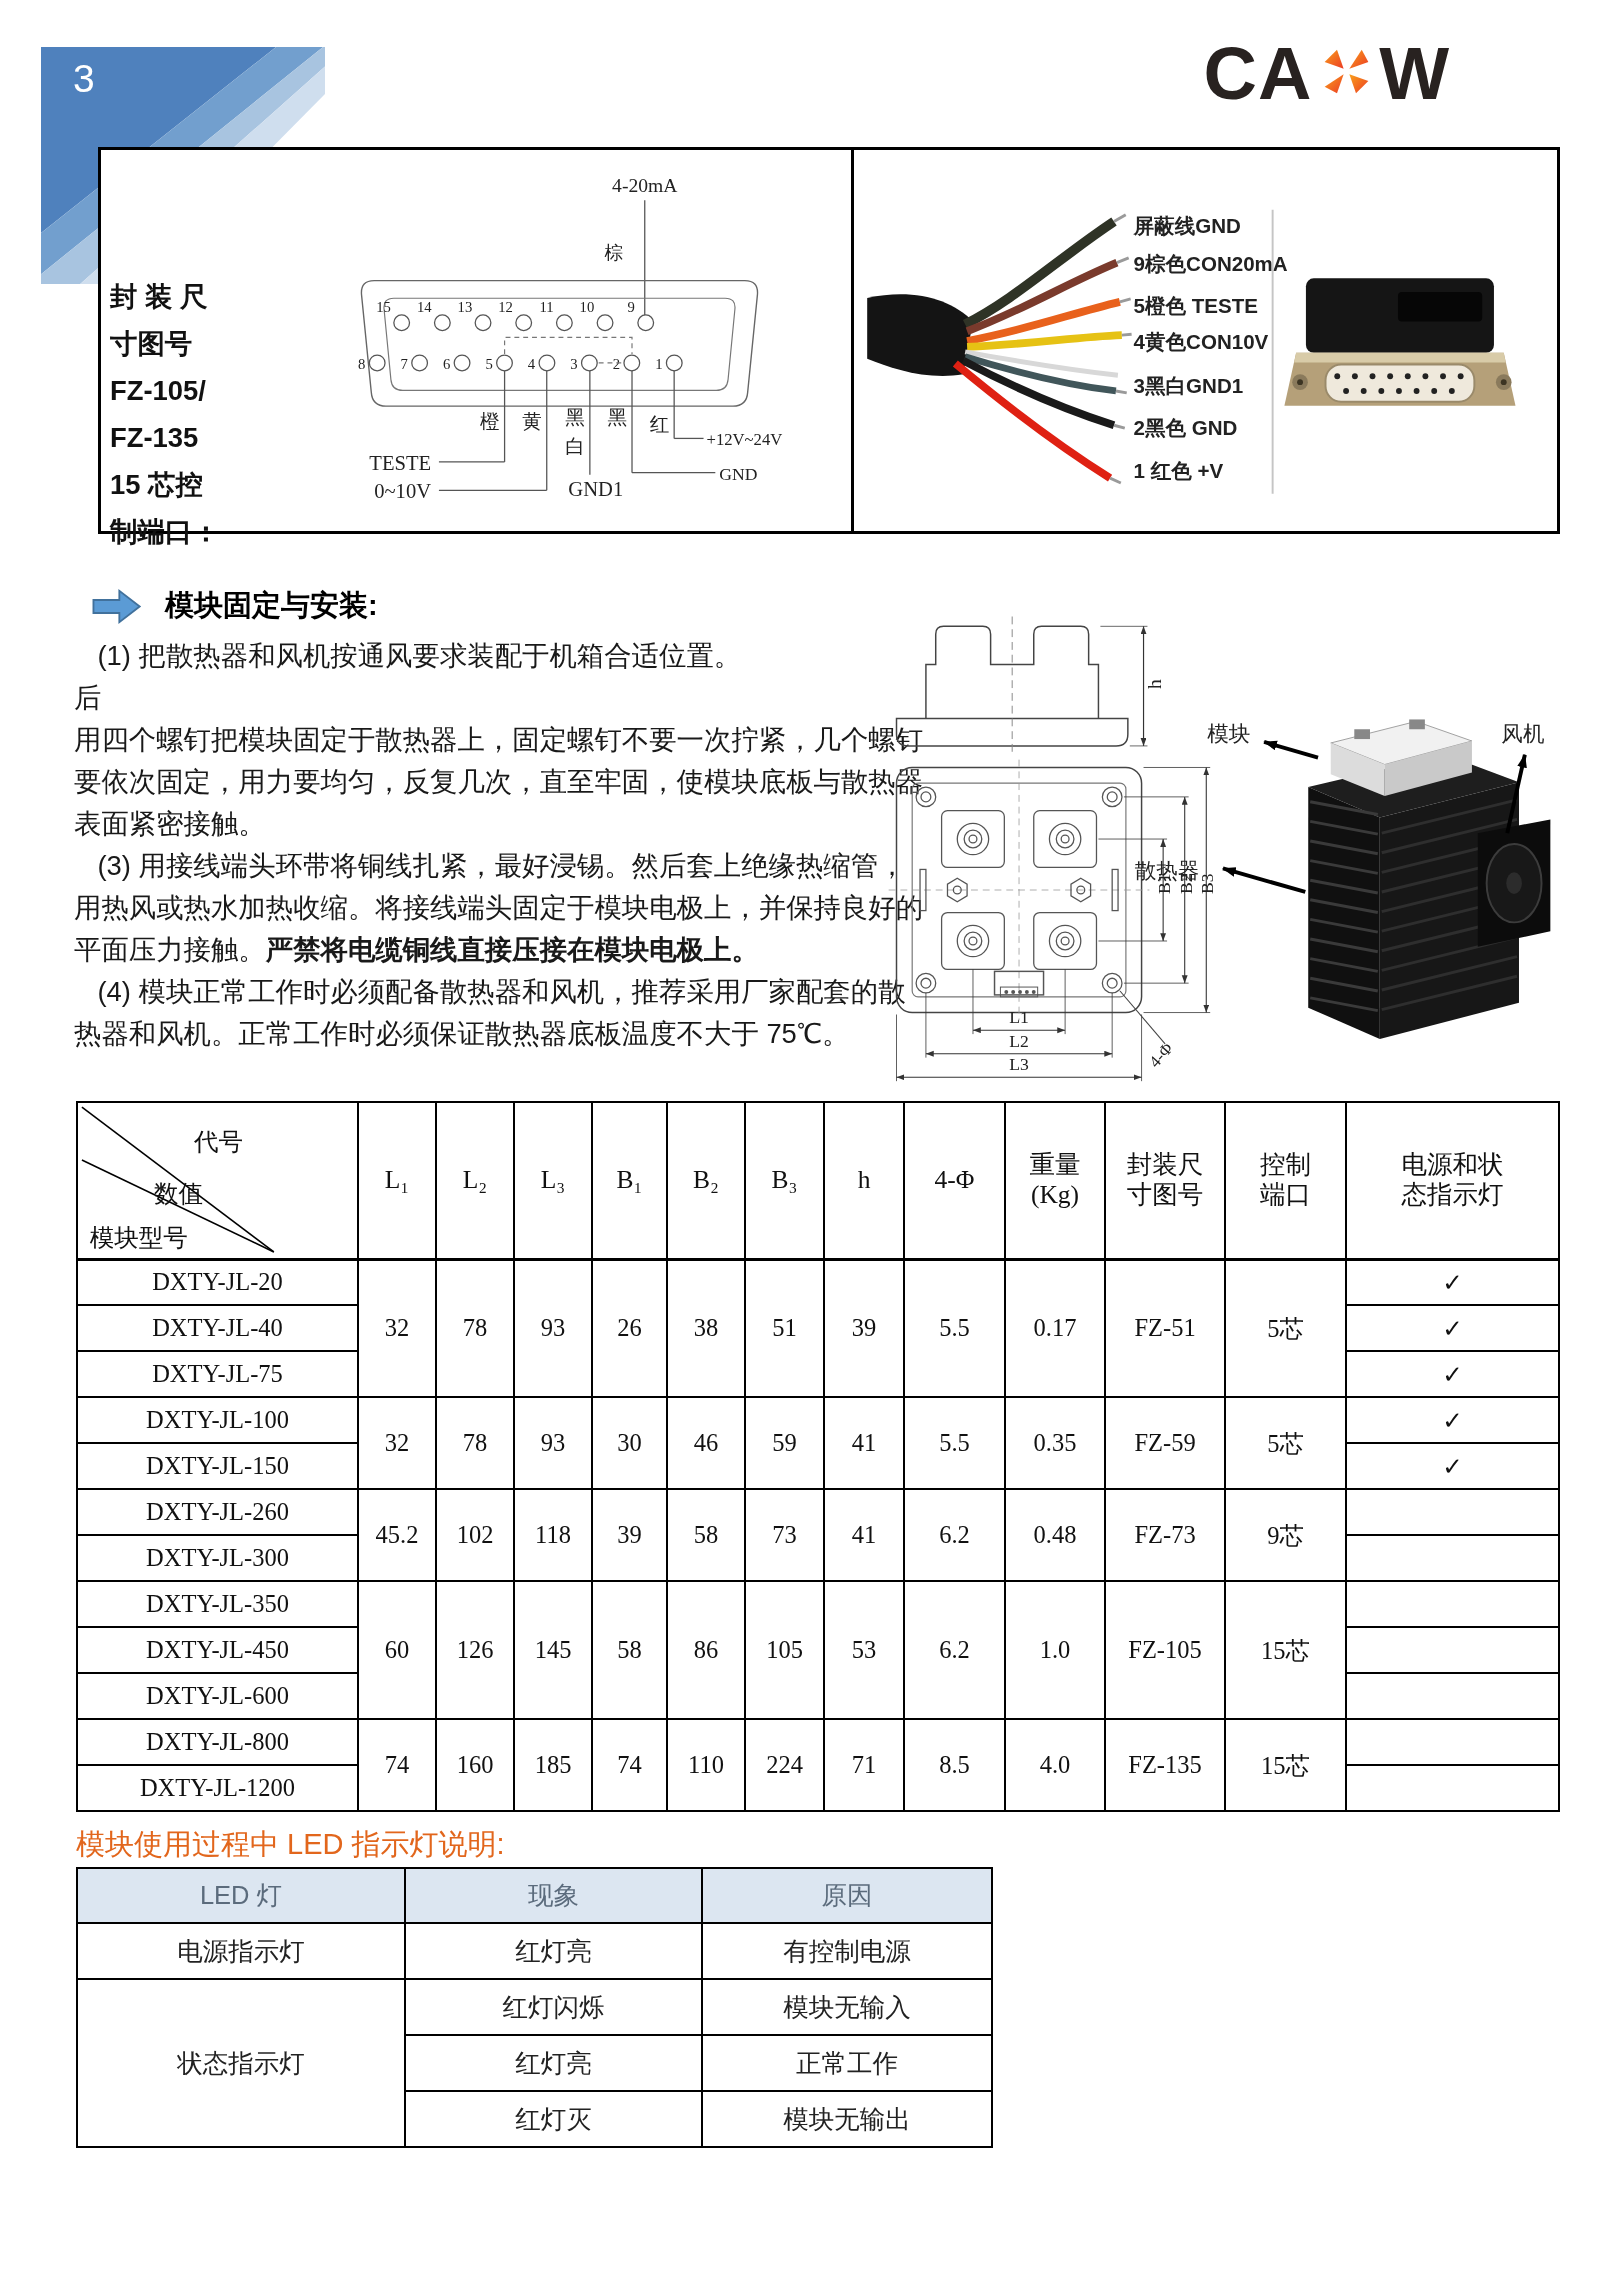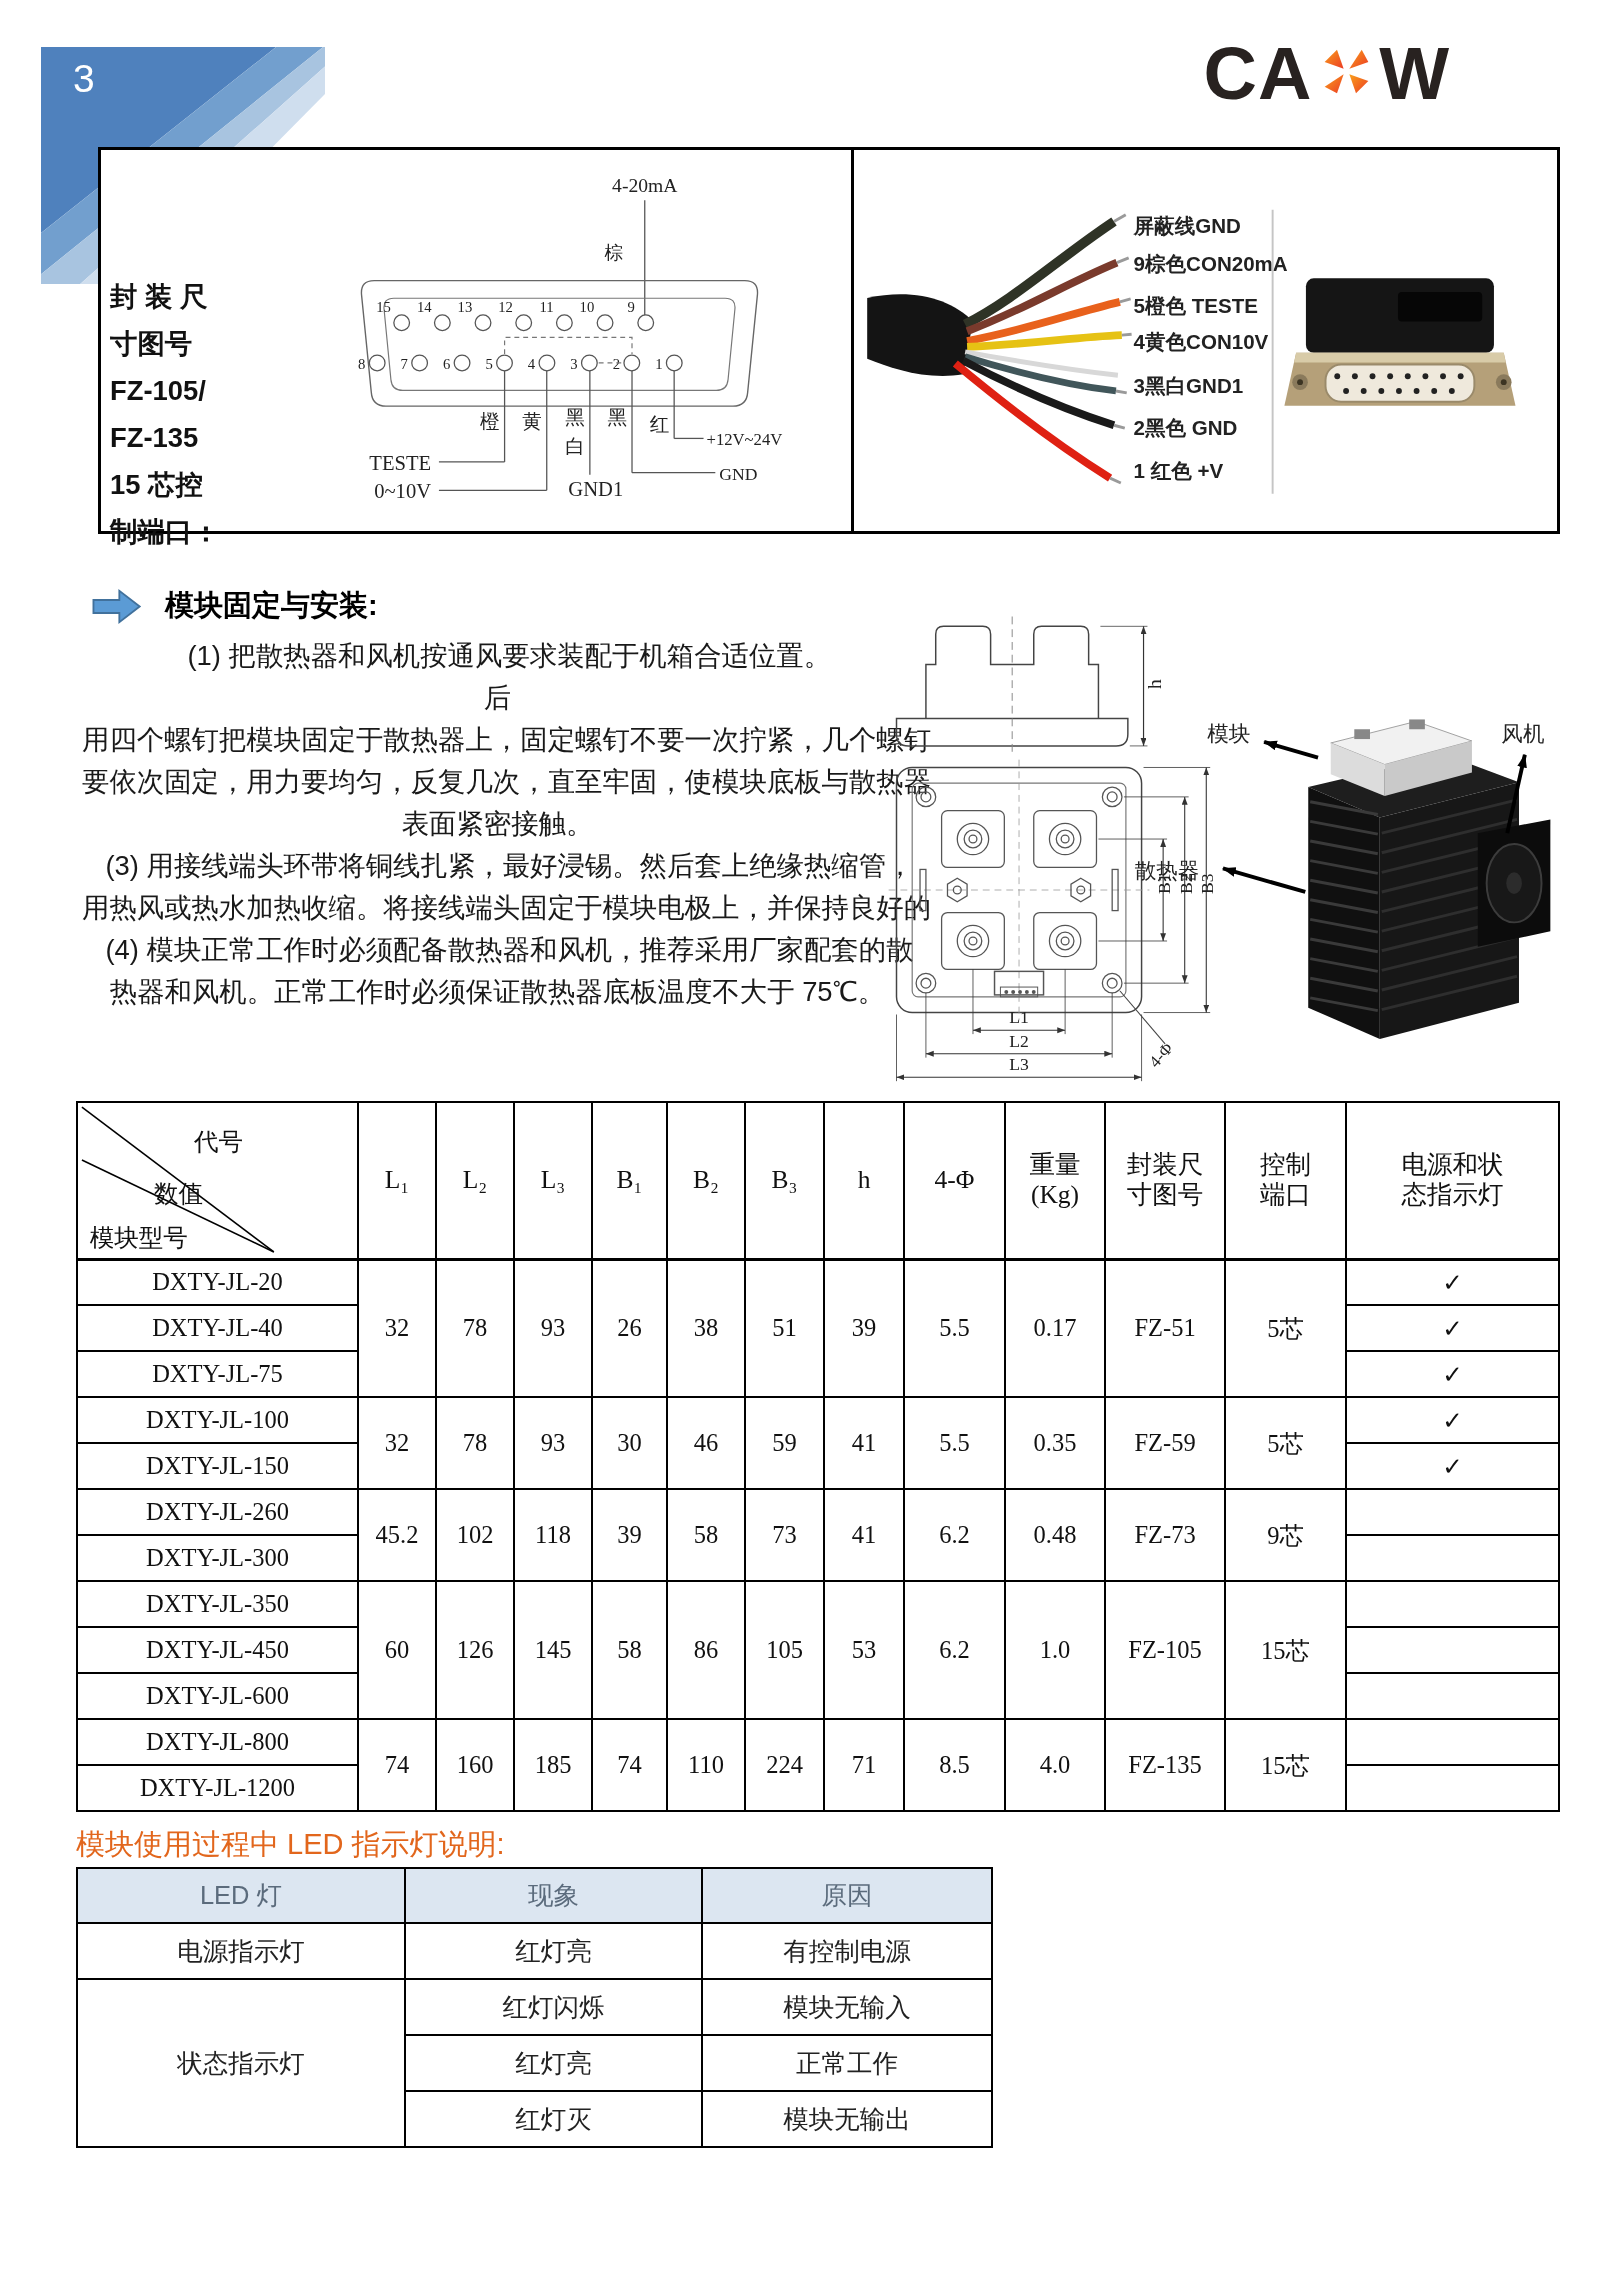--- a/index.html
+++ b/index.html
@@ -19,21 +19,21 @@
   
   #pkg-box{left:98px;top:147px;width:1462px;height:387px;border:3.9px solid #000;box-sizing:border-box;background:#fff;}
   #pkg-divider{left:851px;top:147px;width:2.9px;height:387px;background:#000;}
   .pkg-label{left:110px;top:227px;width:147px;font-size:27.4px;font-weight:700;line-height:47px;color:#111;margin-top:46px;}
   #connector-svg{left:333px;top:163px;width:451px;height:345px;}
   #cable-svg{left:857px;top:153px;width:702px;height:378px;}
 
   
   #install-arrow{left:90px;top:588px;width:55px;height:37px;}
   #install-title{left:165px;top:586px;font-size:29px;font-weight:700;color:#000000;}
-  #install-text{left:82px;top:635px;width:831px;text-align:center;}
+  #install-text{left:74px;top:635px;width:831px;}
   .iline{font-size:27.4px;line-height:42px;height:42px;white-space:nowrap;color:#191919;}
   .iline.ind{padding-left:23.5px;}
   .iline b{font-weight:700;}
 
   #drawing-svg{left:872px;top:586px;width:696px;height:510px;}
 
   
   #spec-table{position:absolute;left:76px;top:1101px;width:1484px;border-collapse:collapse;table-layout:fixed;
               font-family:"Liberation Serif",serif;}
   #spec-table td{border:2px solid #000;text-align:center;vertical-align:middle;font-size:24.5px;color:#111;
@@ -235,20 +235,21 @@
   </svg>
   <h2 id="install-title" class="abs" style="margin:0;">模块固定与安装:</h2>
   <div id="install-text" class="abs">
       <div class="iline ind"><span>(1) 把散热器和风机按通风要求装配于机箱合适位置。</span></div>
       <div class="iline"><span>后</span></div>
       <div class="iline"><span>用四个螺钉把模块固定于散热器上，固定螺钉不要一次拧紧，几个螺钉</span></div>
       <div class="iline"><span>要依次固定，用力要均匀，反复几次，直至牢固，使模块底板与散热器</span></div>
       <div class="iline"><span>表面紧密接触。</span></div>
       <div class="iline ind"><span>(3) 用接线端头环带将铜线扎紧，最好浸锡。然后套上绝缘热缩管，</span></div>
       <div class="iline"><span>用热风或热水加热收缩。将接线端头固定于模块电极上，并保持良好的</span></div>
+      <div class="iline"><span>平面压力接触。</span><b>严禁将电缆铜线直接压接在模块电极上。</b></div>
       <div class="iline ind"><span>(4) 模块正常工作时必须配备散热器和风机，推荐采用厂家配套的散</span></div>
       <div class="iline"><span>热器和风机。正常工作时必须保证散热器底板温度不大于 75℃。</span></div>
     </div>
 
   <svg id="drawing-svg" class="abs" viewBox="0 0 710 520">
     <defs>
       <marker id="da" markerWidth="9" markerHeight="8" refX="8" refY="3" orient="auto-start-reverse" markerUnits="userSpaceOnUse">
         <path d="M0,0 L8,3 L0,6 Z" fill="#333"></path>
       </marker>
       <marker id="ba" markerWidth="16" markerHeight="14" refX="13" refY="5" orient="auto" markerUnits="userSpaceOnUse">

